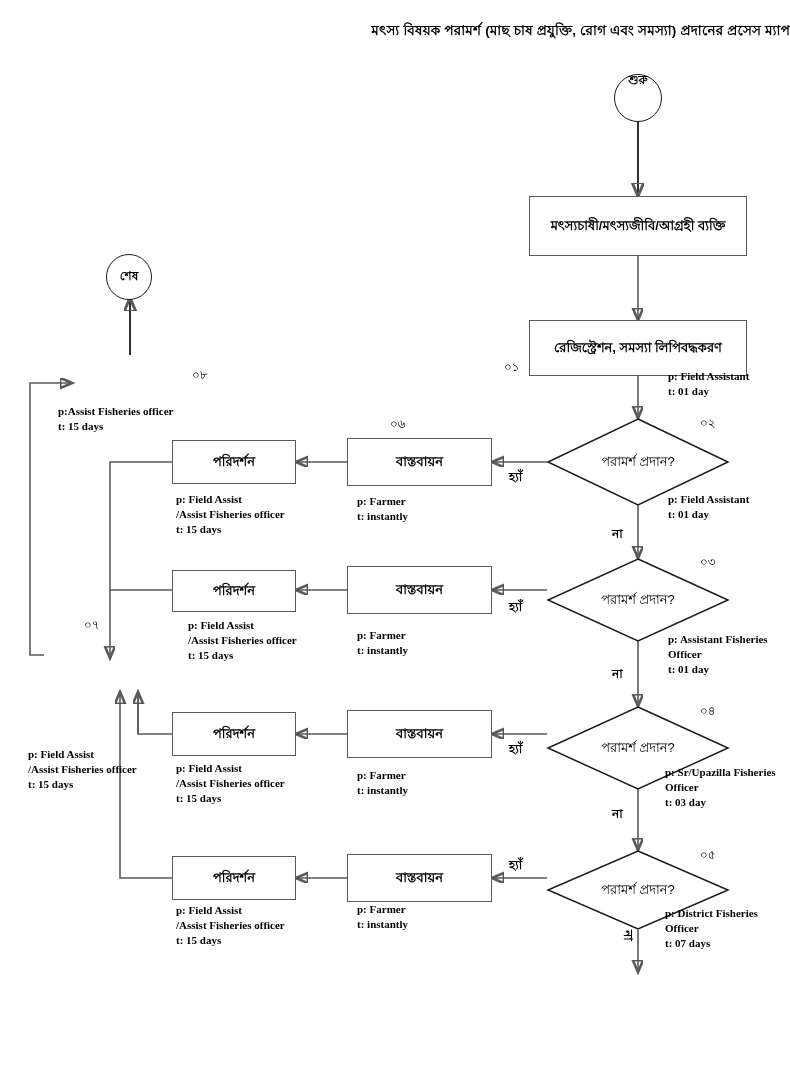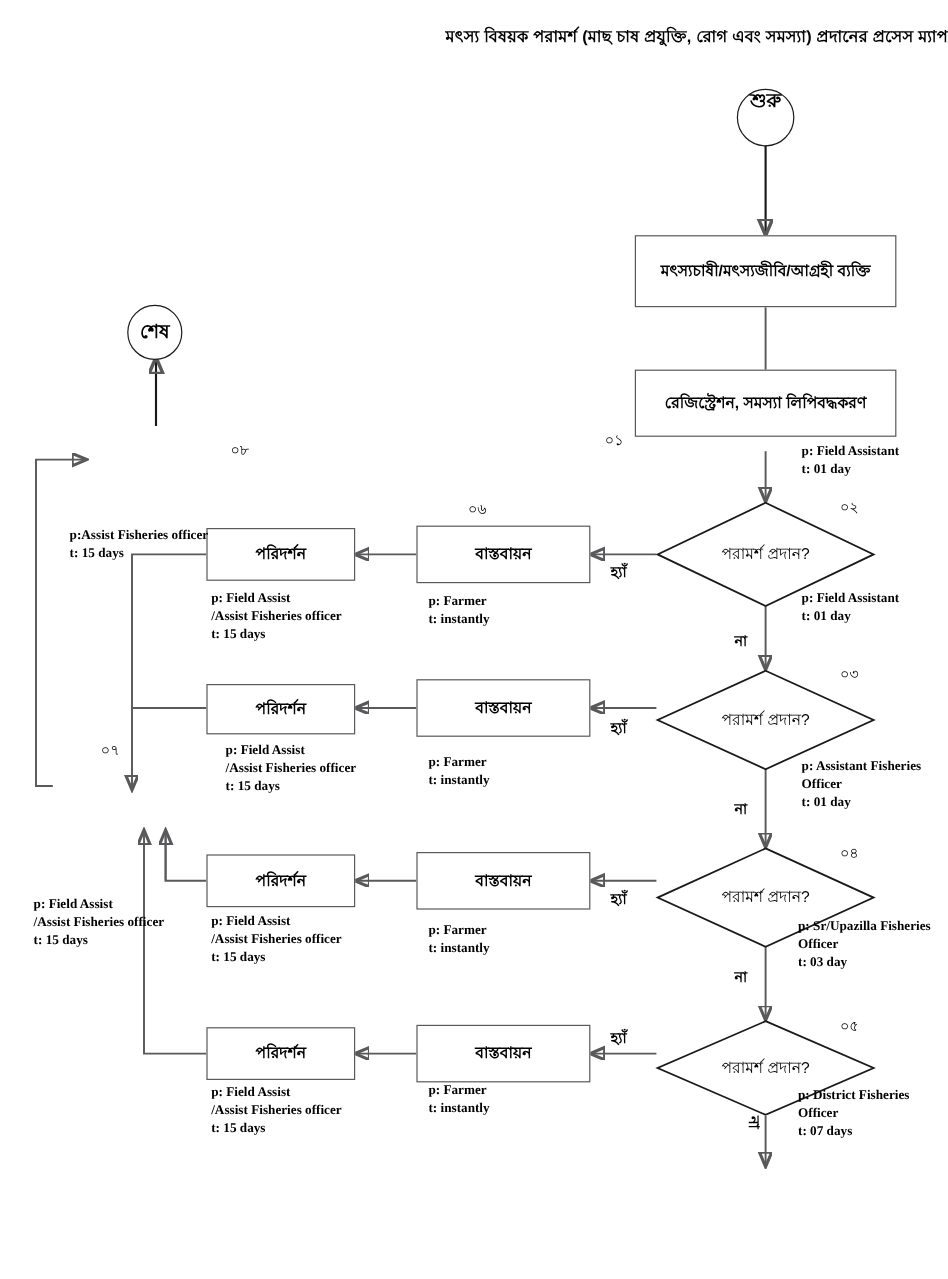--- a/index.html
+++ b/index.html
@@ -51,21 +51,21 @@
     position: absolute;
     box-sizing: border-box;
     border: 1.7px solid #1a1a1a;
     border-radius: 50%;
     background: #ffffff;
     display: flex;
     align-items: center;
     justify-content: center;
     font-family: "Liberation Sans", "DejaVu Sans", sans-serif;
     font-weight: bold;
-    font-size: 16px;
+    font-size: 12px;
     color: #000;
   }
   .terminator .tlabel {
     position: absolute;
     top: -4px;
     left: 50%;
     transform: translateX(-50%);
     white-space: nowrap;
   }
   
@@ -206,21 +206,21 @@
   </div>
 
   <div class="terminator" style="left:106px; top:254px; width:46px; height:46px;">
     <span>শেষ</span>
   </div>
 
   <div class="box" style="left:529px; top:196px; width:218px; height:60px;">
     <span>মৎস্যচাষী/মৎস্যজীবি/আগ্রহী ব্যক্তি</span>
   </div>
 
-  <div class="box" style="left:529px; top:308px; width:218px; height:56px;">
+  <div class="box" style="left:529px; top:320px; width:218px; height:56px;">
     <span>রেজিস্ট্রেশন, সমস্যা লিপিবদ্ধকরণ</span>
   </div>
   <div class="stepnum" style="left:504px; top:358px;">০১</div>
   <div class="note" style="left:668px; top:369px;">p: Field Assistant
 t: 01 day</div>
 
   <div class="diamond" style="left:547px; top:418px; width:182px; height:88px;">
     <svg width="182" height="88" viewBox="0 0 182 88" xmlns="http://www.w3.org/2000/svg">
       <polygon points="91,1 181,44 91,87 1,44" fill="#ffffff" stroke="#1a1a1a" stroke-width="1.5"></polygon>
     </svg>
@@ -323,17 +323,17 @@
   <div class="note" style="left:176px; top:903px;">p: Field Assist
 /Assist Fisheries officer
 t: 15 days</div>
 
   <div class="stepnum" style="left:84px; top:616px;">০৭</div>
   <div class="note" style="left:28px; top:747px;">p: Field Assist
 /Assist Fisheries officer
 t: 15 days</div>
 
   <div class="stepnum" style="left:192px; top:366px;">০৮</div>
-  <div class="note" style="left:58px; top:404px;margin-top:35px;">p:Assist Fisheries officer
+  <div class="note" style="left:58px; top:404px;">p:Assist Fisheries officer
 t: 15 days</div>
 
 
 </div>
 
 </body></html>

